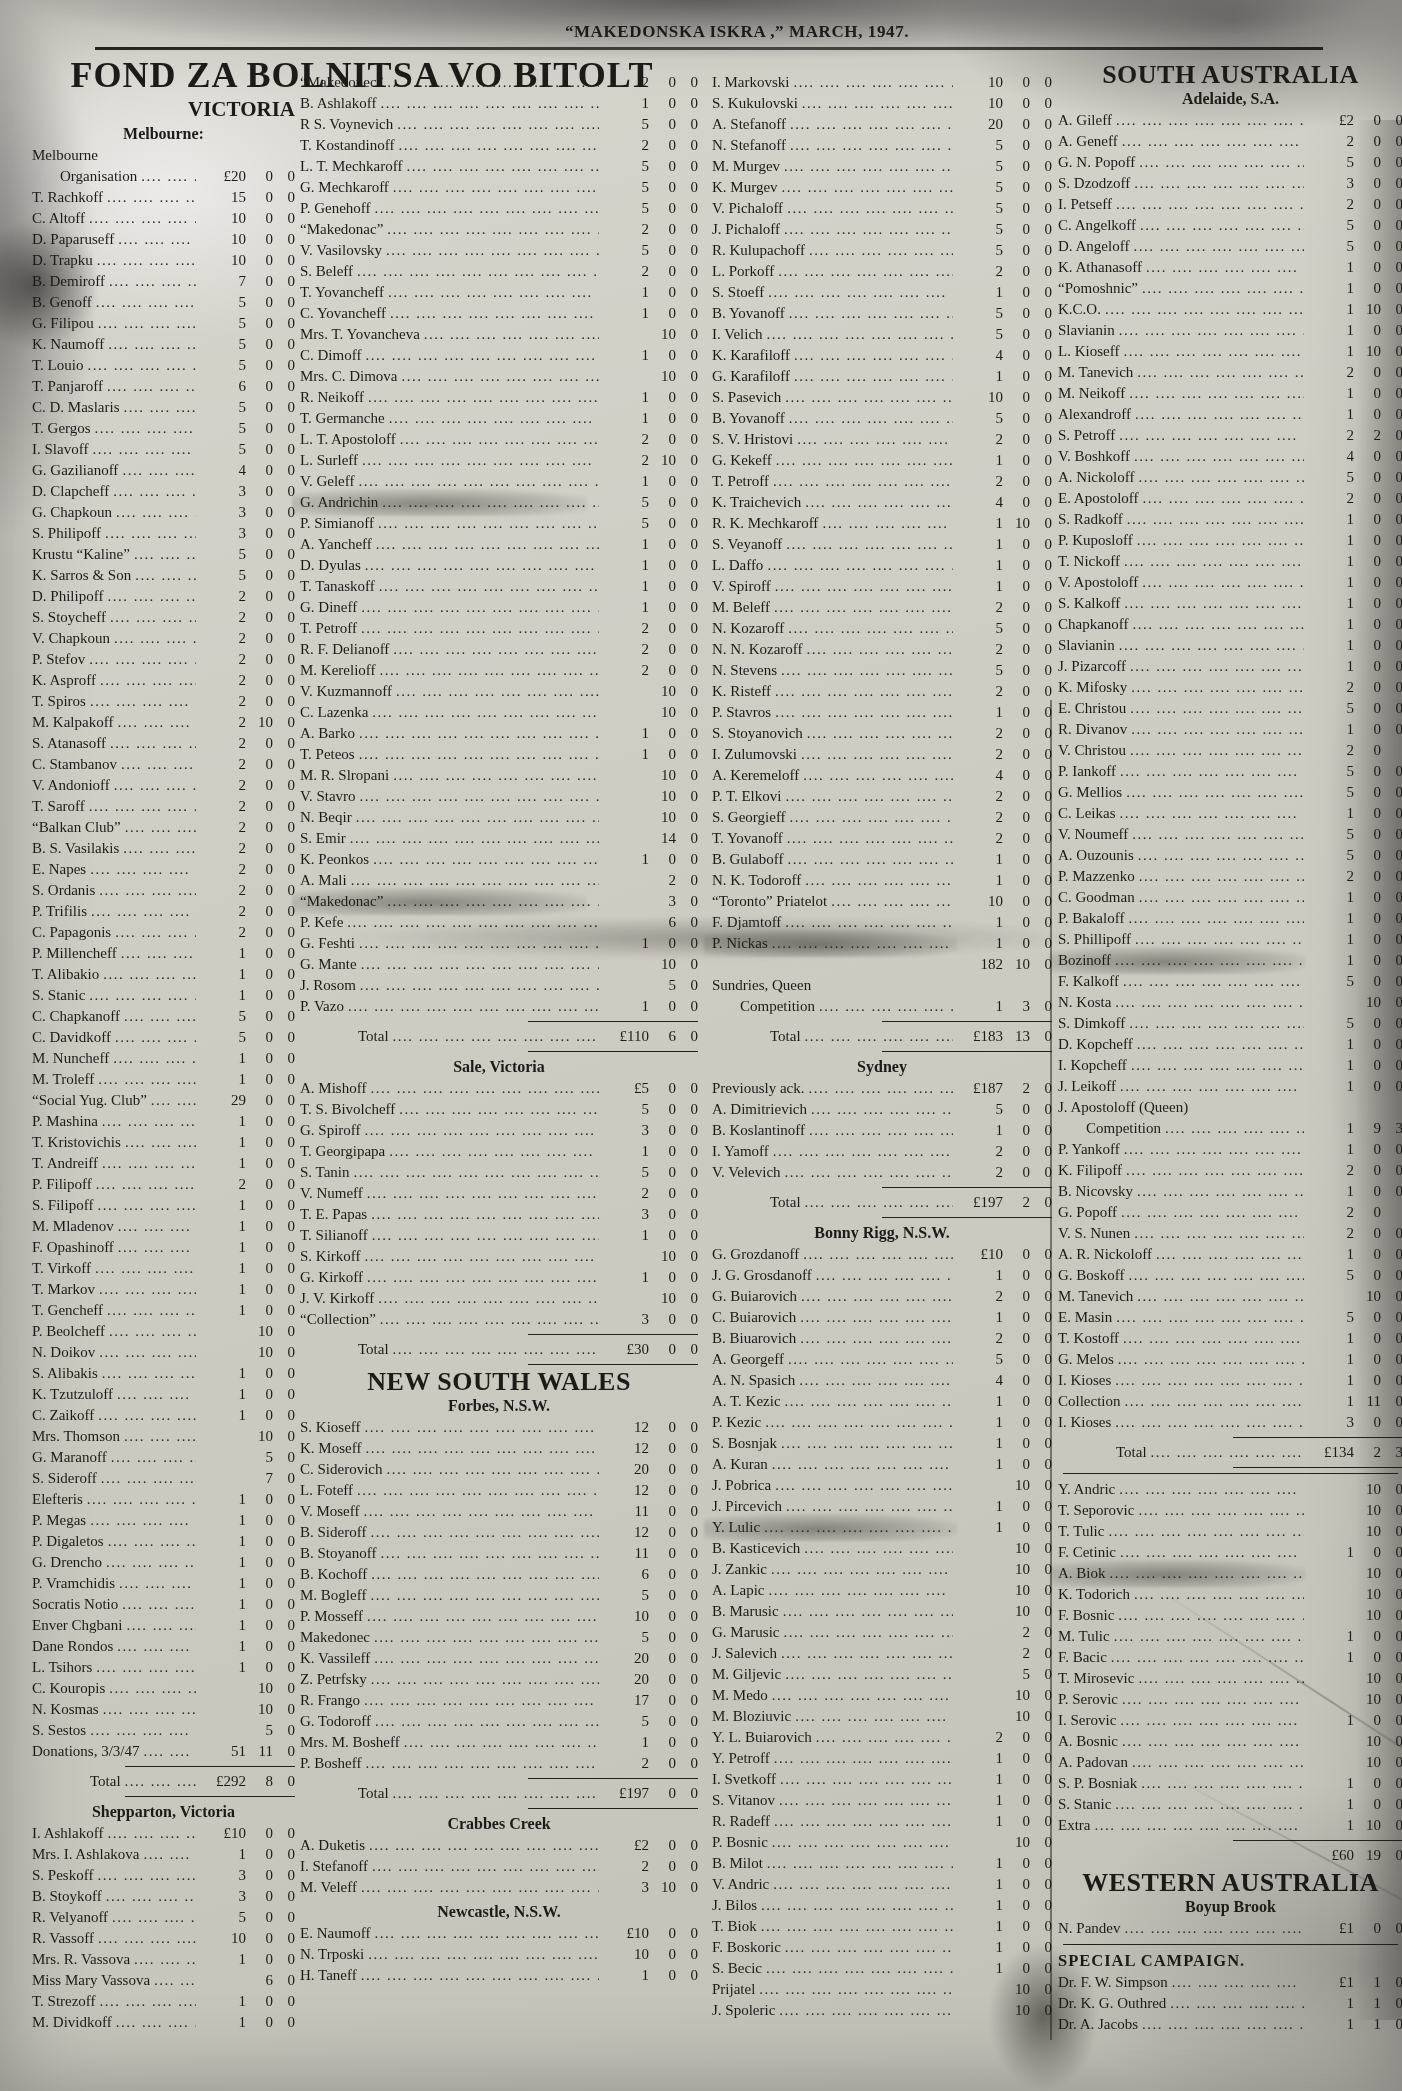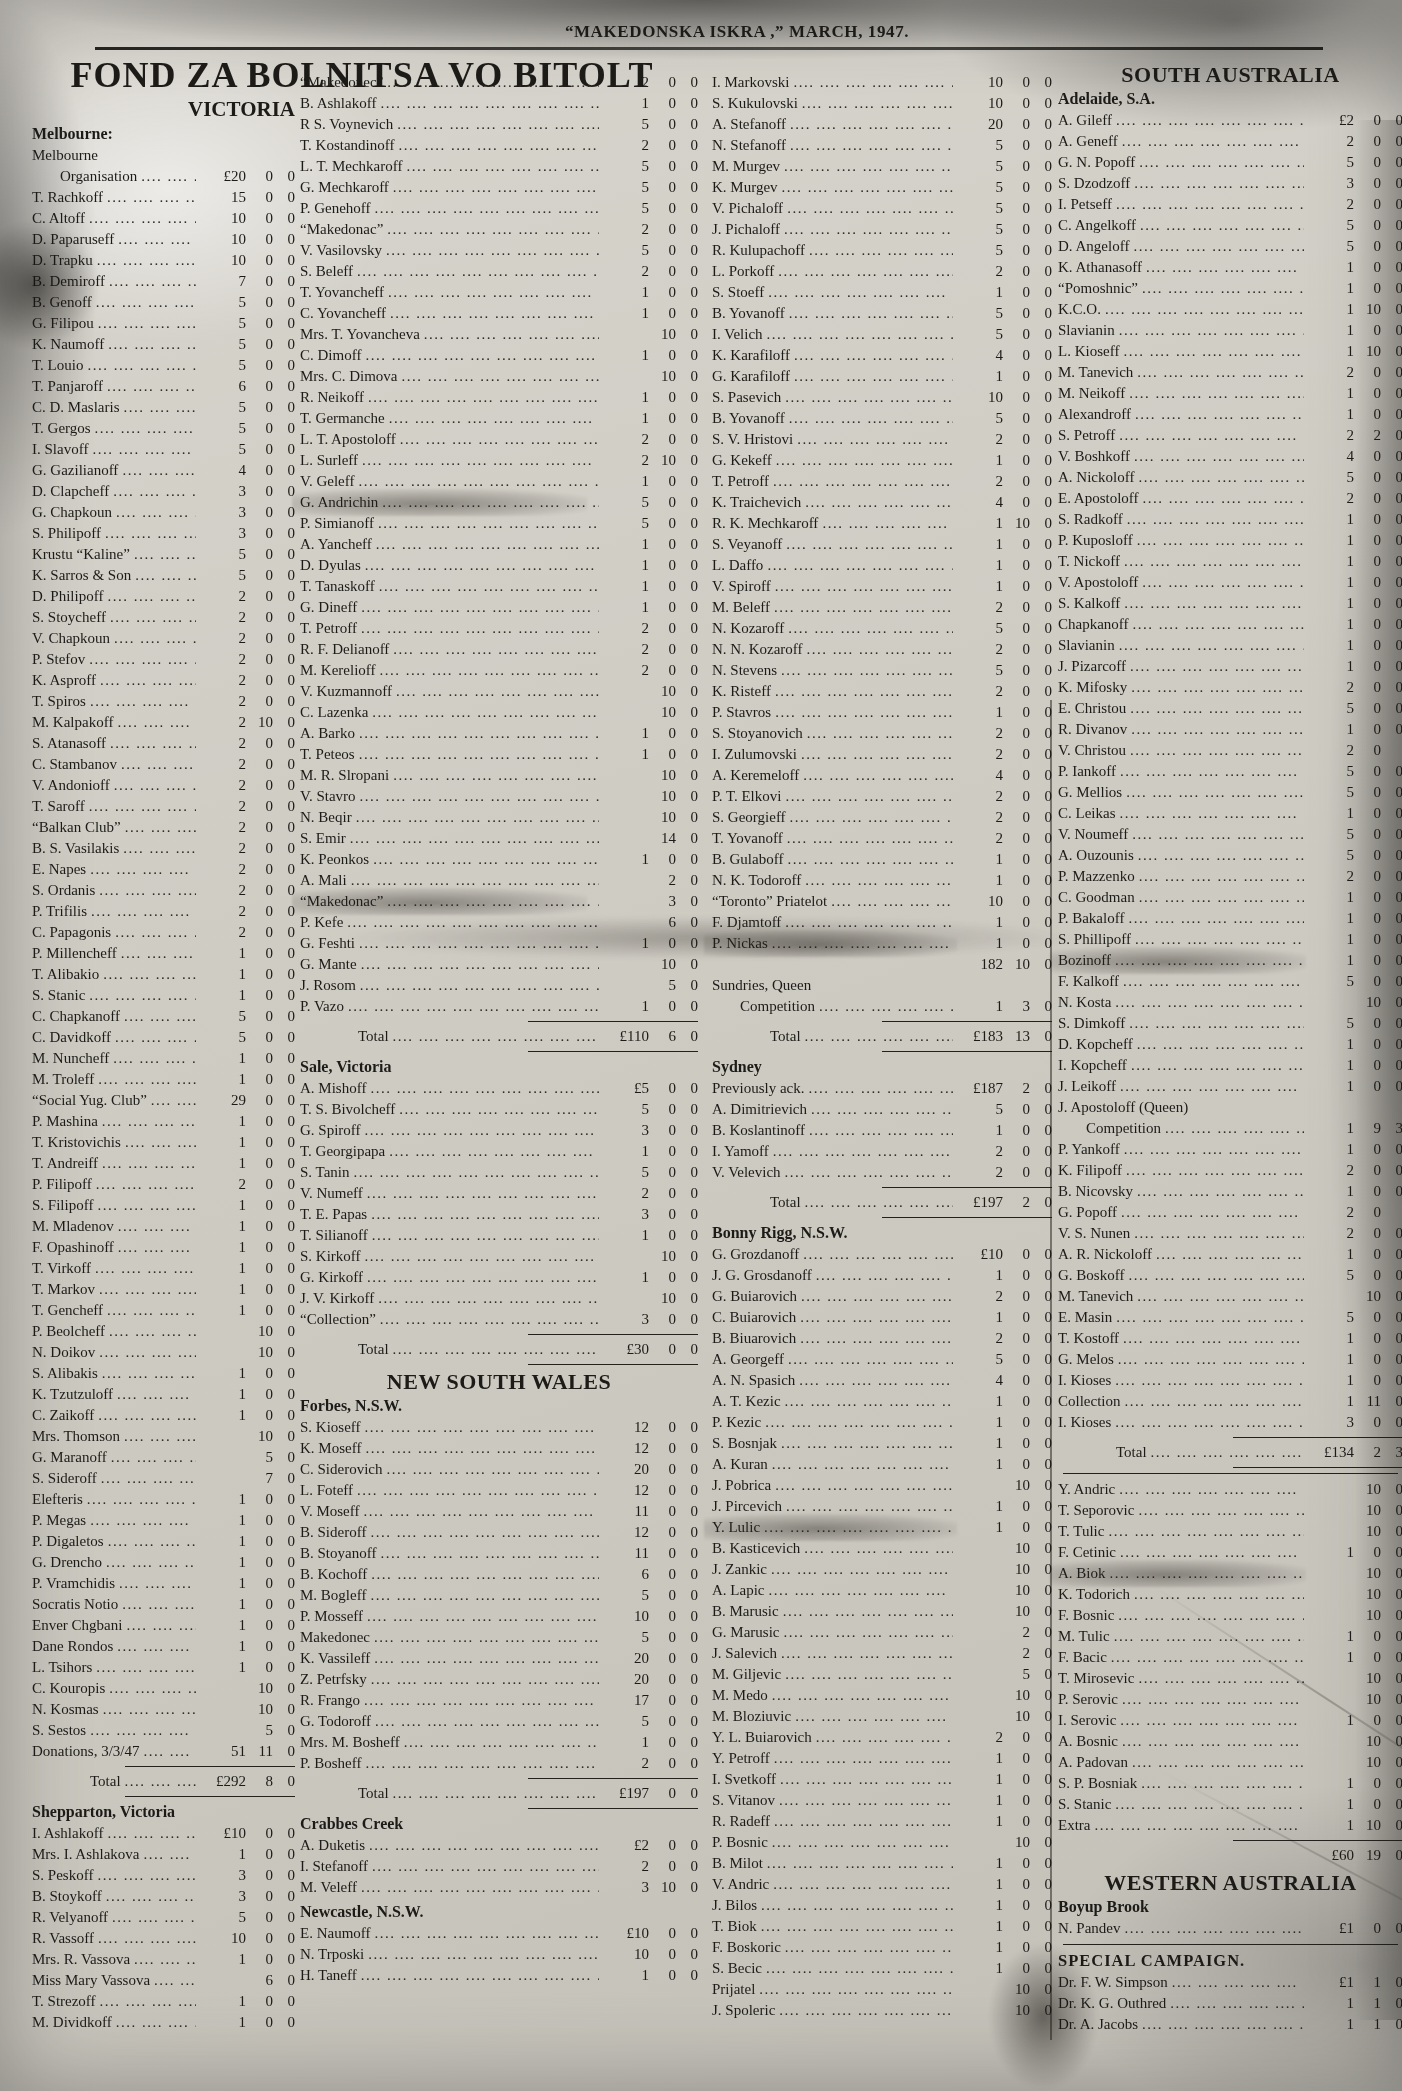--- a/index.html
+++ b/index.html
@@ -26,23 +26,23 @@
   .c3{left:712px;top:72px;width:340px;line-height:21px;}
   .c4{left:1058px;top:58px;width:345px;line-height:21px;}
   .row{display:flex;align-items:baseline;white-space:nowrap;}
   .nm{flex:0 0 auto;}
   .nm.ind{padding-left:28px;}
   .row.tot{margin:2px 0;}
   .row.tot .nm{padding-left:58px;}
   .dots{flex:1 1 auto;overflow:hidden;margin:0 4px;letter-spacing:1.5px;color:#2b2923;}
   .a{flex:0 0 auto;text-align:right;}
   .a0{width:46px;}.a1{width:27px;}.a2{width:22px;}
-  .h1{font-size:22px;font-weight:bold;text-align:center;margin:6px 0 2px;letter-spacing:.5px;}
+  .h1{font-size:26px;font-weight:bold;text-align:center;margin:6px 0 2px;letter-spacing:.5px;}
   .h2{font-size:21px;font-weight:bold;text-align:right;margin:3px 0 0;}
-  .h3{font-size:16px;font-weight:bold;text-align:left;margin:3px 0 1px;}
+  .h3{font-size:16px;font-weight:bold;text-align:center;margin:3px 0 1px;}
   .h4{font-size:16.5px;font-weight:bold;letter-spacing:1px;margin:5px 0 1px;}
   .rule{border:0;border-top:1.7px solid #24211c;width:170px;margin:4px 0 4px auto;}
   .rulew{border:0;border-top:1.7px solid #24211c;width:97%;margin:5px auto;}
   .smudge{position:relative;}
   .smudge::after{content:"";position:absolute;left:-8px;right:28%;top:-3px;bottom:-3px;
     background:radial-gradient(ellipse at 45% 55%,rgba(38,34,29,.42),rgba(38,34,29,.12) 60%,transparent 80%);
     filter:blur(1px);pointer-events:none;}
   .stain{position:absolute;pointer-events:none;}
   .stain1{left:340px;top:916px;width:740px;height:44px;
     background:radial-gradient(ellipse at 50% 50%,rgba(40,36,30,.30),transparent 70%);filter:blur(2px);}

